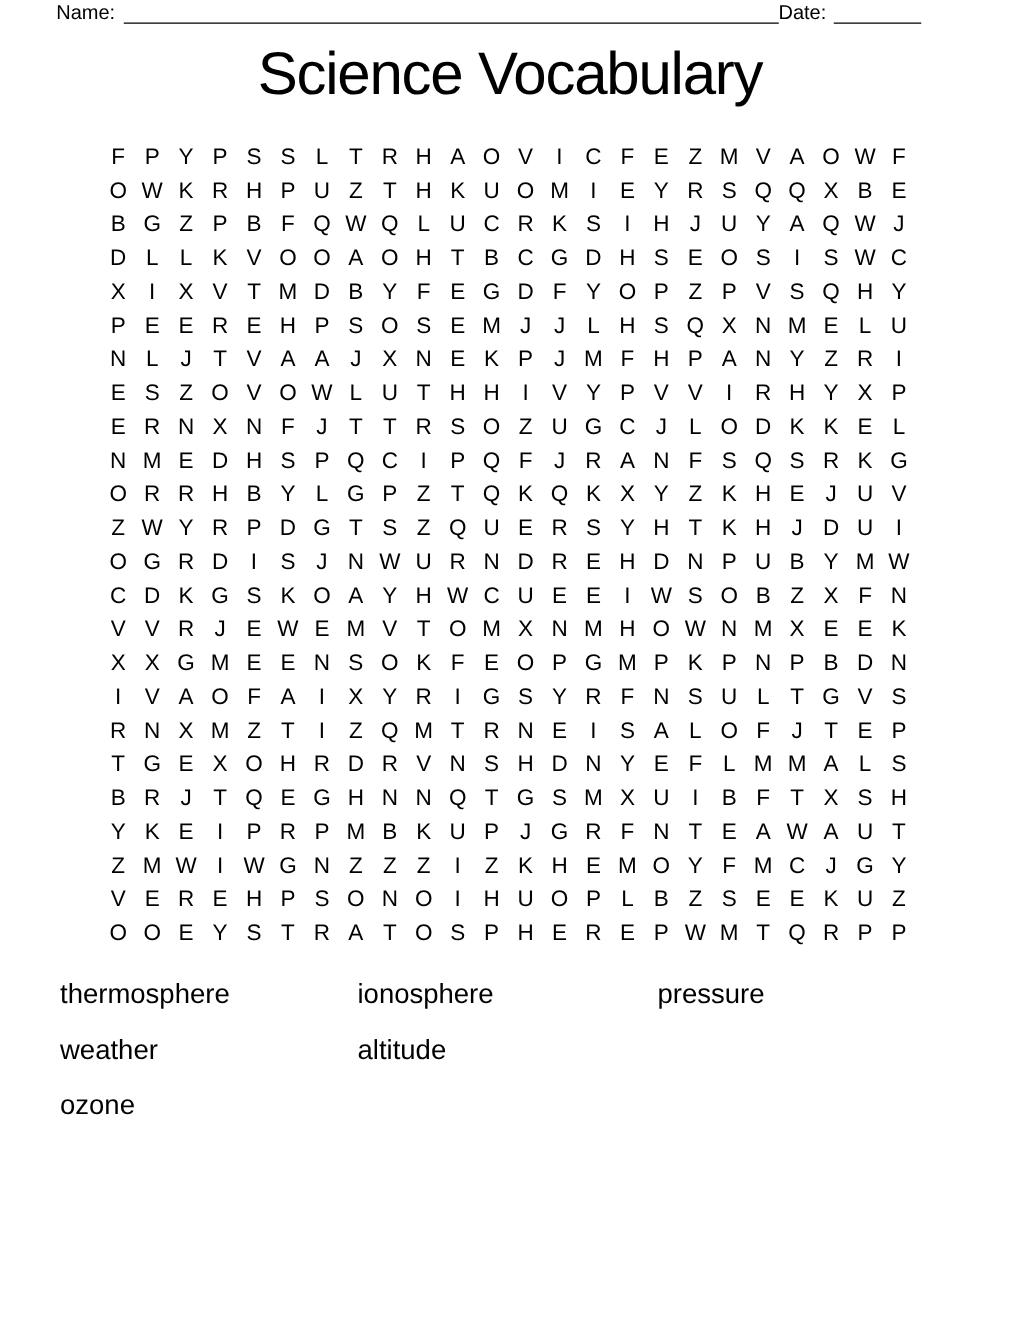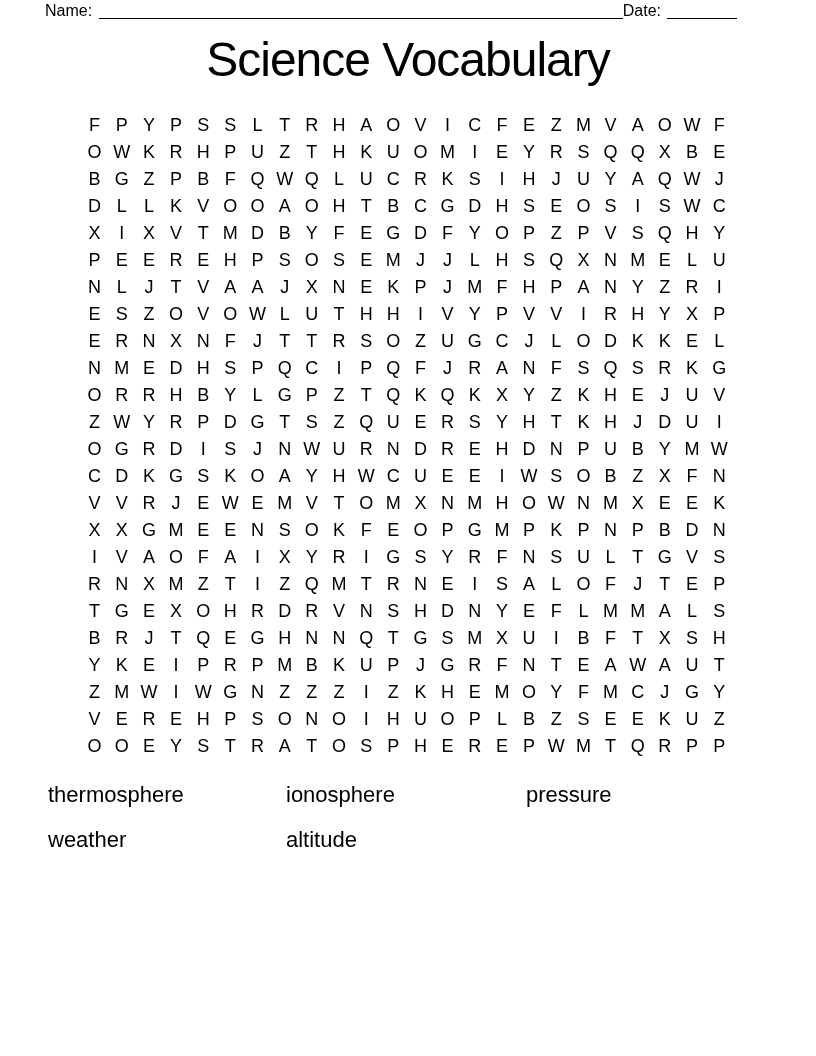--- a/index.html
+++ b/index.html
@@ -671,20 +671,21 @@
     <div class="cell">Q</div>
     <div class="cell">R</div>
     <div class="cell">P</div>
     <div class="cell">P</div>
   </div>
 
 <div class="words">
     <div class="word-col">
       <div class="word">thermosphere</div>
       <div class="word">weather</div>
+      <div class="word">ozone</div>
     </div>
     <div class="word-col">
       <div class="word">ionosphere</div>
       <div class="word">altitude</div>
     </div>
     <div class="word-col">
       <div class="word">pressure</div>
     </div>
   </div>
 

